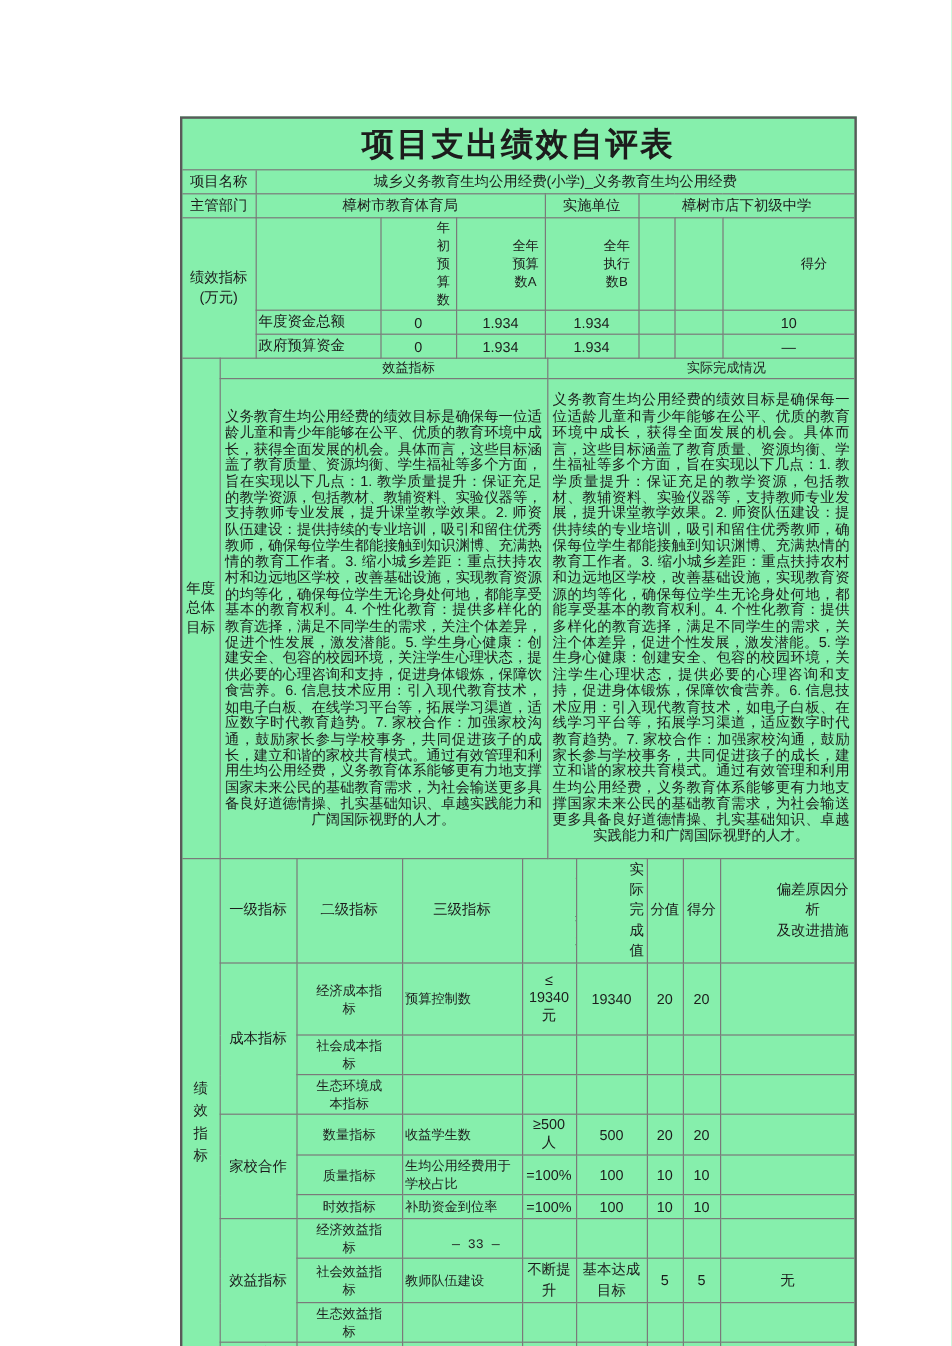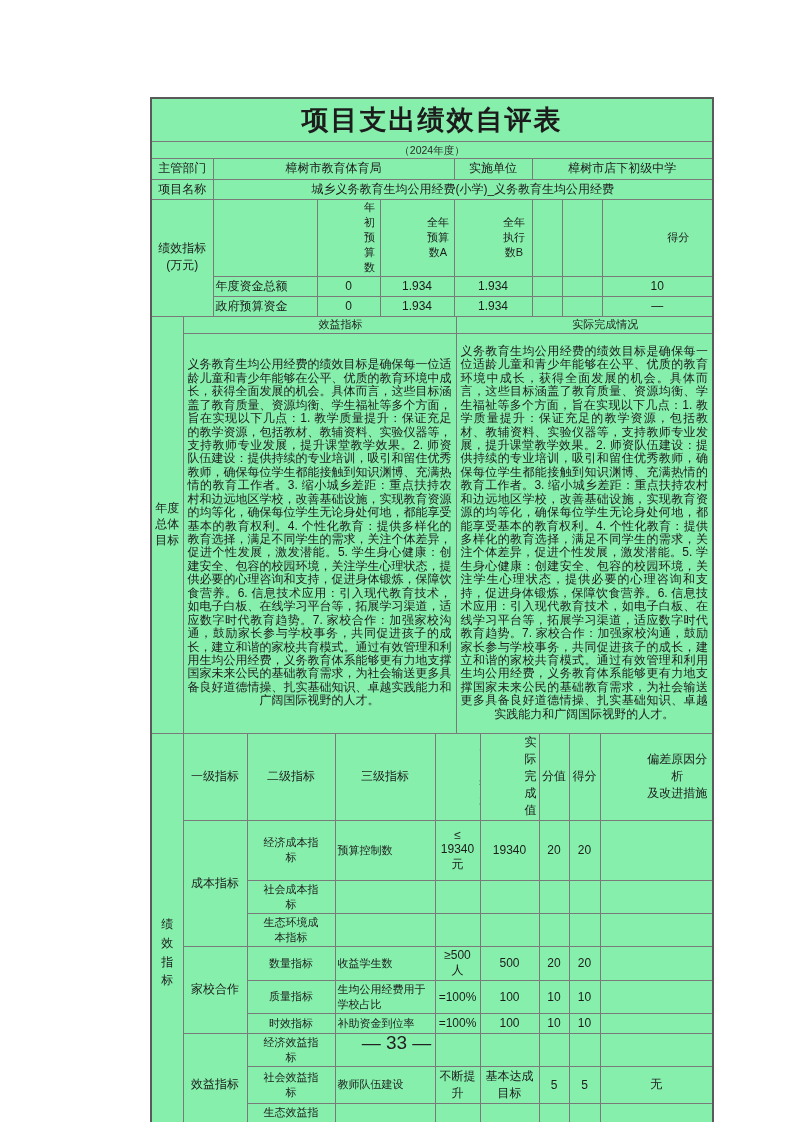--- a/index.html
+++ b/index.html
@@ -36,52 +36,51 @@
   .vlabel2 div{width:26px;margin:0 auto;word-break:break-all;line-height:1.35;}
   .goaltext{
     font-size:12px;line-height:1.12;text-align:justify;text-align-last:center;
     vertical-align:middle;padding:3px 4px;
   }
   .perf td{font-size:12px;}
   .perf .l2{font-size:11px;padding:1px 13px;}
   .perf .l3{text-align:left;font-size:11px;}
   .footer{
     position:absolute;left:0;right:0;top:1032px;text-align:center;
-    font-family:Liberation Sans, sans-serif;font-size:19px;color:#222;
+    font-family:Liberation Mono, monospace;font-size:11px;color:#222;
   }
 </style>
 </head>
 <body>
 
 <div class="sheet">
 
   <div class="title">项目支出绩效自评表</div>
-  <div class="subtitle">（2024年度）</div>
 
   <table>
     <colgroup>
         <col style="width:61px">
         <col style="width:104px">
         <col style="width:63px">
         <col style="width:74px">
         <col style="width:78px">
         <col style="width:30px">
         <col style="width:40px">
         <col style="width:110px">
       </colgroup>
     <tbody>
         <tr>
+      <td style="height:19px">项目名称</td>
+      <td colspan="7">城乡义务教育生均公用经费(小学)_义务教育生均公用经费</td>
+    </tr>
+    <tr>
       <td style="height:20px">主管部门</td>
       <td colspan="3">樟树市教育体育局</td>
       <td>实施单位</td>
       <td colspan="3">樟树市店下初级中学</td>
-    </tr>
-    <tr>
-      <td style="height:19px">项目名称</td>
-      <td colspan="7">城乡义务教育生均公用经费(小学)_义务教育生均公用经费</td>
     </tr>
   </tbody>
     </table>
 
   <table>
     <colgroup>
         <col style="width:61px">
         <col style="width:104px">
         <col style="width:63px">
         <col style="width:74px">

